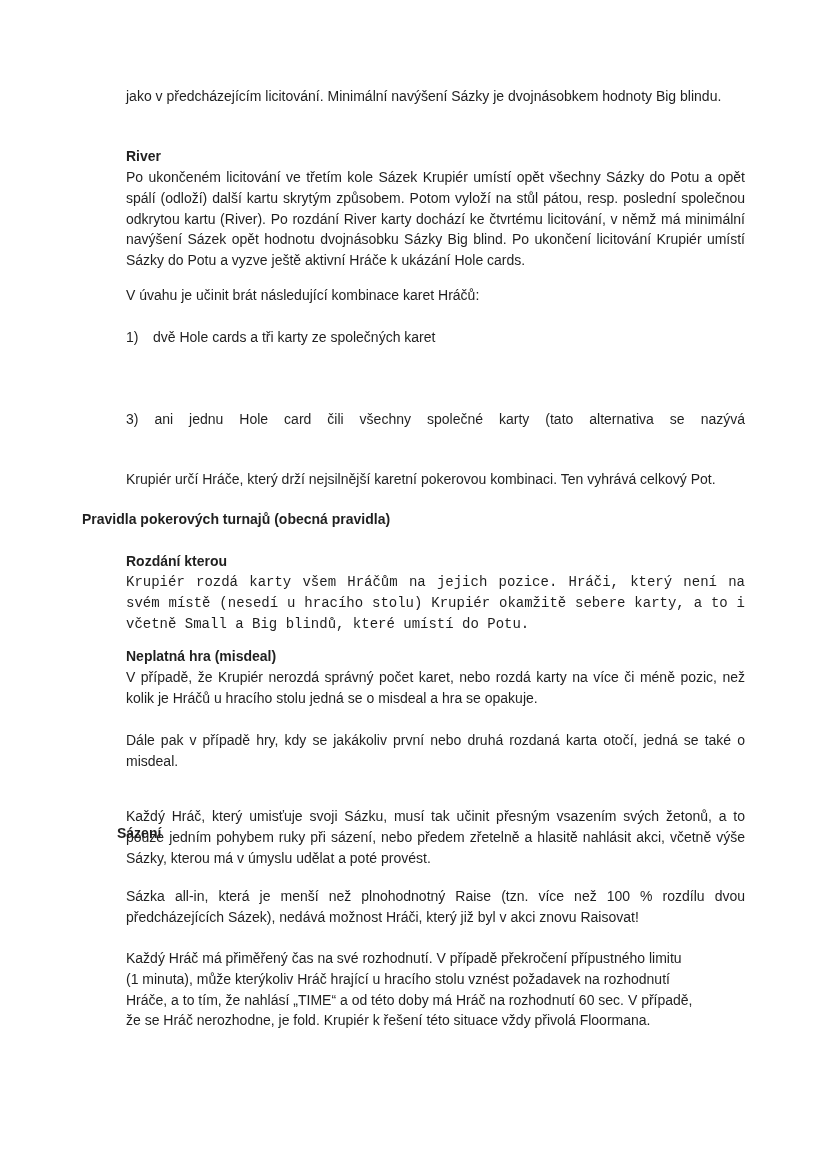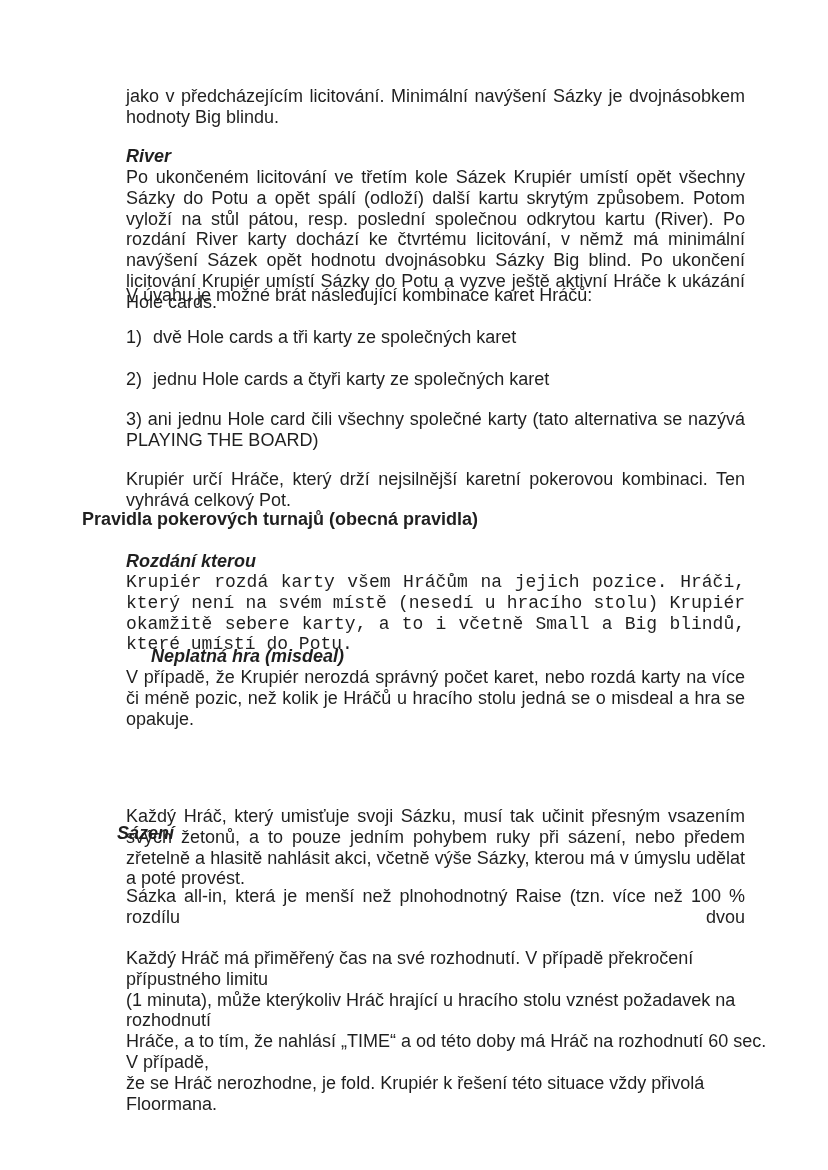--- a/index.html
+++ b/index.html
@@ -3,96 +3,94 @@
 <meta charset="utf-8">
 <style>
   html, body { margin: 0; padding: 0; background: #ffffff; }
   .page {
     position: relative;
     width: 828px;
     height: 1170px;
     background: #ffffff;
     overflow: hidden;
     font-family: "Liberation Sans", sans-serif;
-    font-size: 18px;
+    font-size: 14px;
     line-height: 20.8px;
     color: #1f1f1f;
   }
   .blk { position: absolute; left: 126px; width: 619px; }
   .just { text-align: justify; }
   .stretch { text-align: justify; text-align-last: justify; }
   .pre-line { white-space: pre-line; }
-  .hd-bi { font-weight: bold; font-style: italic; width: auto; }
+  .hd-bi { font-weight: bold; width: auto; }
   .hd-b { font-weight: bold; width: auto; }
   .num { display: inline-block; width: 27px; }
 
   #p-intro      { top: 86px; }
   #h-river      { top: 146px; }
   #p-river      { top: 167px; }
   #p-combos     { top: 285px; }
   #li1          { top: 327px; }
   #li2          { top: 369px; }
   #li3          { top: 409px; }
   #p-winner     { top: 469px; }
   #h-main       { top: 509px; left: 82px; }
   #h-deal       { top: 551px; }
   #p-deal       { top: 572px; font-family: Liberation Mono, monospace; }
-  #h-misdeal    { top: 646px; margin-left: 25px; }
+  #h-misdeal    { top: 646px; }
   #p-misdeal1   { top: 667px; }
   #p-misdeal2   { top: 730px; }
   #h-betting    { top: 823px; left: 117px; }
   #p-bet1       { top: 806px; }
   #p-bet2       { top: 886px; }
   #p-bet3       { top: 948px; width: 645px; }
 </style>
 </head>
 <body>
 
 <div class="page">
 
   <div class="blk just" id="p-intro">jako v předcházejícím licitování. Minimální navýšení Sázky je dvojnásobkem hodnoty Big blindu.</div>
 
   <div class="blk hd-bi" id="h-river">River</div>
 
   <div class="blk just" id="p-river">Po ukončeném licitování ve třetím kole Sázek Krupiér umístí opět všechny Sázky do Potu a opět spálí (odloží) další kartu skrytým způsobem. Potom vyloží na stůl pátou, resp. poslední společnou odkrytou kartu (River). Po rozdání River karty dochází ke čtvrtému licitování, v němž má minimální navýšení Sázek opět hodnotu dvojnásobku Sázky Big blind. Po ukončení licitování Krupiér umístí Sázky do Potu a vyzve ještě aktivní Hráče k ukázání Hole cards.</div>
 
-  <div class="blk" id="p-combos">V úvahu je možné brát následující kombinace karet Hráčů:</div>
+  <div class="blk" id="p-combos">V úvahu je učinit brát následující kombinace karet Hráčů:</div>
 
   <div class="blk" id="li1">
     <span class="num">1)</span><span>dvě Hole cards a tři karty ze společných karet</span>
   </div>
 
-  <div class="blk" id="li2">
-    <span class="num">2)</span><span>jednu Hole cards a čtyři karty ze společných karet</span>
-  </div>
 
   <div class="blk" id="li3">
     <div class="stretch">3) ani jednu Hole card čili všechny společné karty (tato alternativa se nazývá</div>
-    <div>PLAYING THE BOARD)</div>
   </div>
 
   <div class="blk just" id="p-winner">Krupiér určí Hráče, který drží nejsilnější karetní pokerovou kombinaci. Ten vyhrává celkový Pot.</div>
 
   <div class="blk hd-b" id="h-main">Pravidla pokerových turnajů (obecná pravidla)</div>
 
   <div class="blk hd-bi" id="h-deal">Rozdání kterou</div>
 
   <div class="blk just" id="p-deal">Krupiér rozdá karty všem Hráčům na jejich pozice. Hráči, který není na svém místě (nesedí u hracího stolu) Krupiér okamžitě sebere karty, a to i včetně Small a Big blindů, které umístí do Potu.</div>
 
   <div class="blk hd-bi" id="h-misdeal">Neplatná hra (misdeal)</div>
 
   <div class="blk just" id="p-misdeal1">V případě, že Krupiér nerozdá správný počet karet, nebo rozdá karty na více či méně pozic, než kolik je Hráčů u hracího stolu jedná se o misdeal a hra se opakuje.</div>
 
+  <div class="blk just" id="p-misdeal2">Dále pak v případě hry, kdy se jakákoliv první nebo druhá rozdaná karta otočí, jedná se také o misdeal.</div>
 
   <div class="blk hd-bi" id="h-betting">Sázení</div>
 
   <div class="blk just" id="p-bet1">Každý Hráč, který umisťuje svoji Sázku, musí tak učinit přesným vsazením svých žetonů, a to pouze jedním pohybem ruky při sázení, nebo předem zřetelně a hlasitě nahlásit akci, včetně výše Sázky, kterou má v úmyslu udělat a poté provést.</div>
 
   <div class="blk" id="p-bet2">
     <div class="stretch">Sázka all-in, která je menší než plnohodnotný Raise (tzn. více než 100 % rozdílu dvou</div>
+    <div>předcházejících Sázek), nedává možnost Hráči, který již byl v akci znovu Raisovat!</div>
   </div>
 
   <div class="blk pre-line" id="p-bet3">Každý Hráč má přiměřený čas na své rozhodnutí. V případě překročení přípustného limitu
 (1 minuta), může kterýkoliv Hráč hrající u hracího stolu vznést požadavek na rozhodnutí
 Hráče, a to tím, že nahlásí „TIME“ a od této doby má Hráč na rozhodnutí 60 sec. V případě,
 že se Hráč nerozhodne, je fold. Krupiér k řešení této situace vždy přivolá Floormana.</div>
 
 </div>
 
 </body></html>

